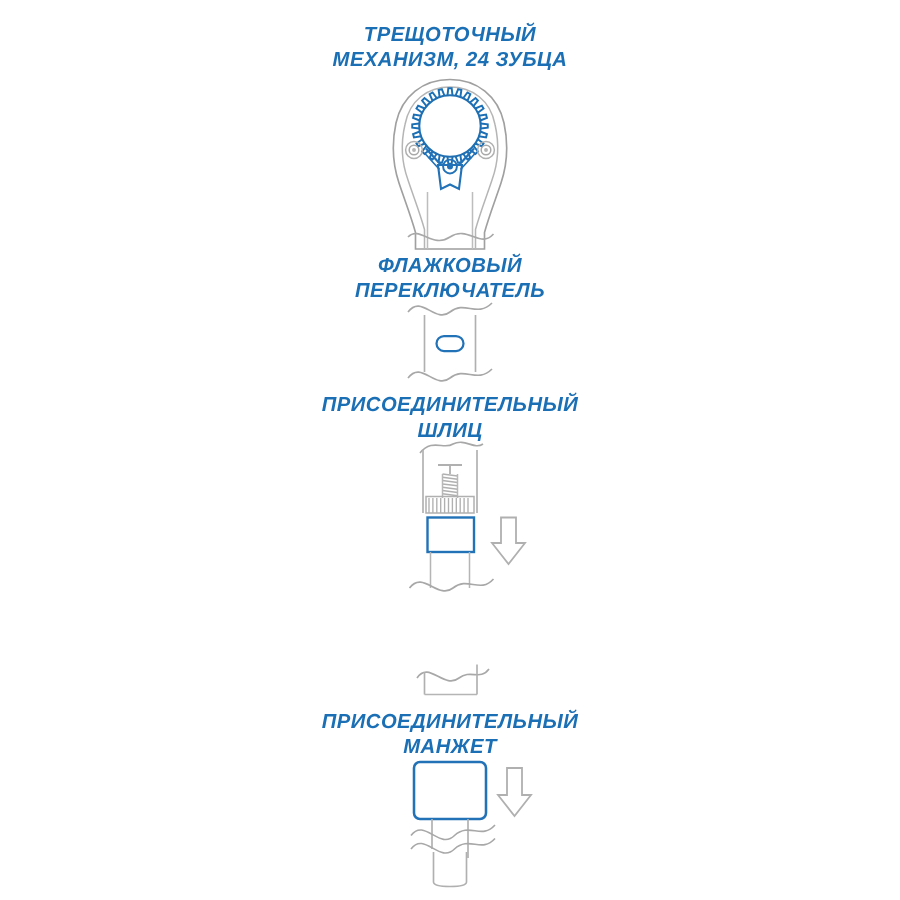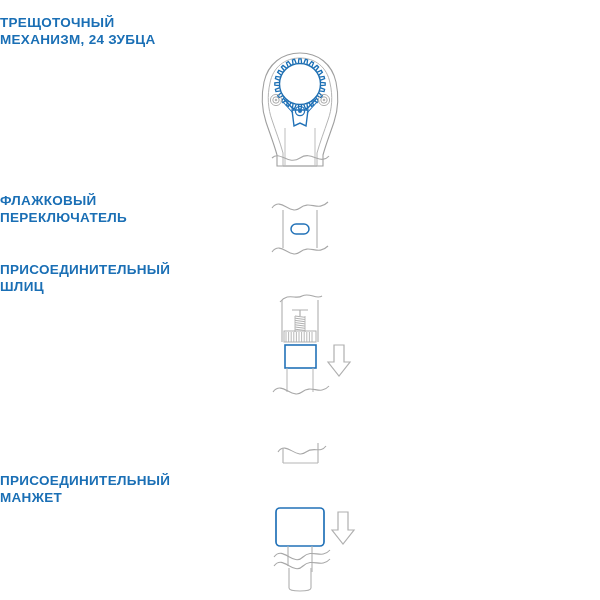--- a/index.html
+++ b/index.html
@@ -18,30 +18,32 @@
     position: absolute;
     left: 0;
     top: 0;
     width: 600px;
     height: 600px;
   }
   .callout {
     position: absolute;
     width: 600px;
     left: 0;
+    text-align: center;
     color: #1a6fb5;
     font-weight: bold;
+    font-style: italic;
     font-size: 13.5px;
     line-height: 17px;
     letter-spacing: 0.3px;
     white-space: pre-line;
     font-family: "Liberation Sans", sans-serif;
   }
   #label-ratchet   { top: 14px; }
-  #label-switch    { top: 168px; margin-top: 24px; }
+  #label-switch    { top: 168px; }
   #label-spline    { top: 261px; }
   #label-collar    { top: 407px; }
   #label-cuff      { top: 472px; }
   svg { display: block; }
 </style>
 </head>
 <body>
 
 <div id="diagram-root">
 

